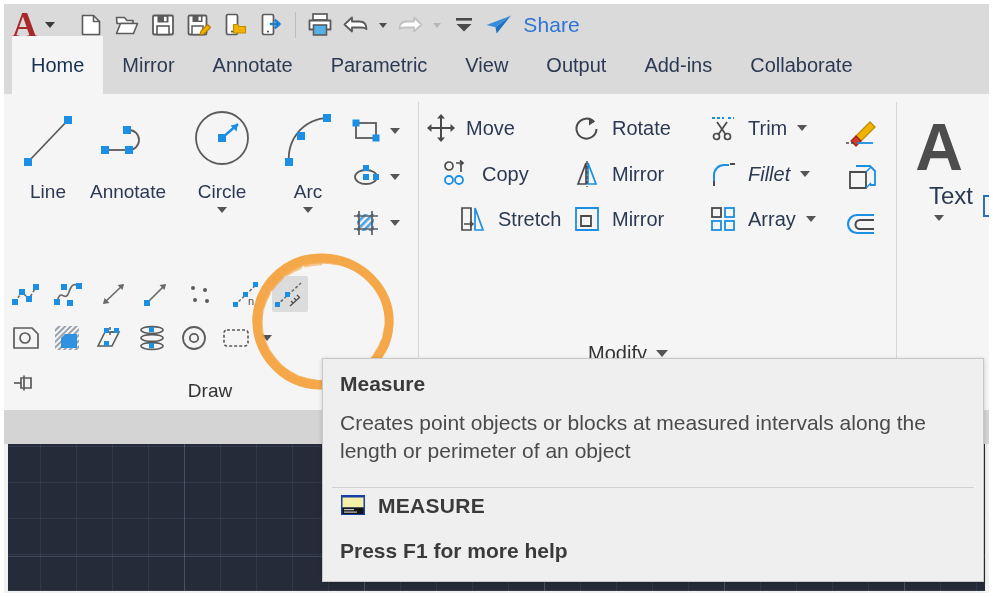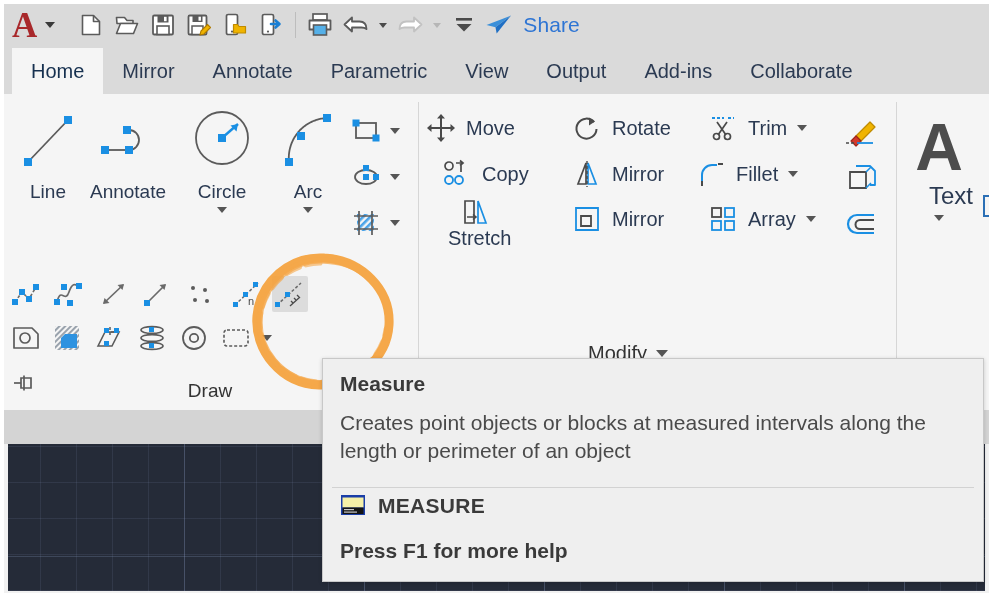--- a/index.html
+++ b/index.html
@@ -40,21 +40,21 @@
   .share-lbl{
     color:#2e75d4;font-size:21px;margin-left:7px;letter-spacing:.1px;
   }
 
   
   .tabstrip{
     position:absolute;left:0;top:50px;width:993px;height:44px;
     background:#dadada;display:flex;align-items:flex-end;
   }
   .rtab{
-    height:38px;padding:4px 19px;display:flex;align-items:center;justify-content:center;
+    height:38px;padding:10px 19px;display:flex;align-items:center;justify-content:center;
     font-size:20px;color:#2b3a52;white-space:nowrap;
   }
   .rtab.active{background:#f5f5f5;color:#16304f;}
 
   
   .ribbon{
     position:absolute;left:0;top:94px;width:993px;height:316px;
     background:#f5f5f5;
   }
   .panel{position:absolute;top:0;height:316px;}
@@ -566,33 +566,33 @@
         <div class="mi">
           <svg width="30" height="30" viewBox="0 0 30 30">
             <path d="M14 4L6 25h8z" fill="none" stroke="#4a4a4a" stroke-width="1.7"></path>
             <path d="M16 4l8 21h-8z" fill="none" stroke="#1a8fe3" stroke-width="1.7"></path>
             <path d="M15 2v26" stroke="#4a4a4a" stroke-width="1.4" stroke-dasharray="3 2"></path>
           </svg>
         </div>
         <span class="ml">Mirror</span>
       </div>
 
-      <div class="mitem" style="left:270px;top:58px;">
+      <div class="mitem" style="left:282px;top:58px;font-style:italic;">
         <div class="mi">
           <svg width="30" height="30" viewBox="0 0 30 30">
             <path d="M6 26V16A10 10 0 0 1 16 6h5" fill="none" stroke="#1a8fe3" stroke-width="2"></path>
             <path d="M22 5h5" stroke="#4a4a4a" stroke-width="2"></path>
             <path d="M6 22v5" stroke="#4a4a4a" stroke-width="2"></path>
           </svg>
         </div>
         <span class="ml">Fillet</span>
         <span class="md"></span>
       </div>
 
-      <div class="mitem" style="left:16px;top:103px;flex-direction:column;">
+      <div class="mitem" style="left:32px;top:103px;">
         <div class="mi">
           <svg width="30" height="30" viewBox="0 0 30 30">
             <path d="M4 4h9v22H4z" fill="none" stroke="#4a4a4a" stroke-width="1.7"></path>
             <path d="M17 4l8 22h-8z" fill="none" stroke="#1a8fe3" stroke-width="1.7"></path>
             <path d="M6 20h8M12 17.5l3 2.5-3 2.5" stroke="#4a4a4a" stroke-width="1.6" fill="none"></path>
           </svg>
         </div>
         <span class="ml">Stretch</span>
       </div>
 

